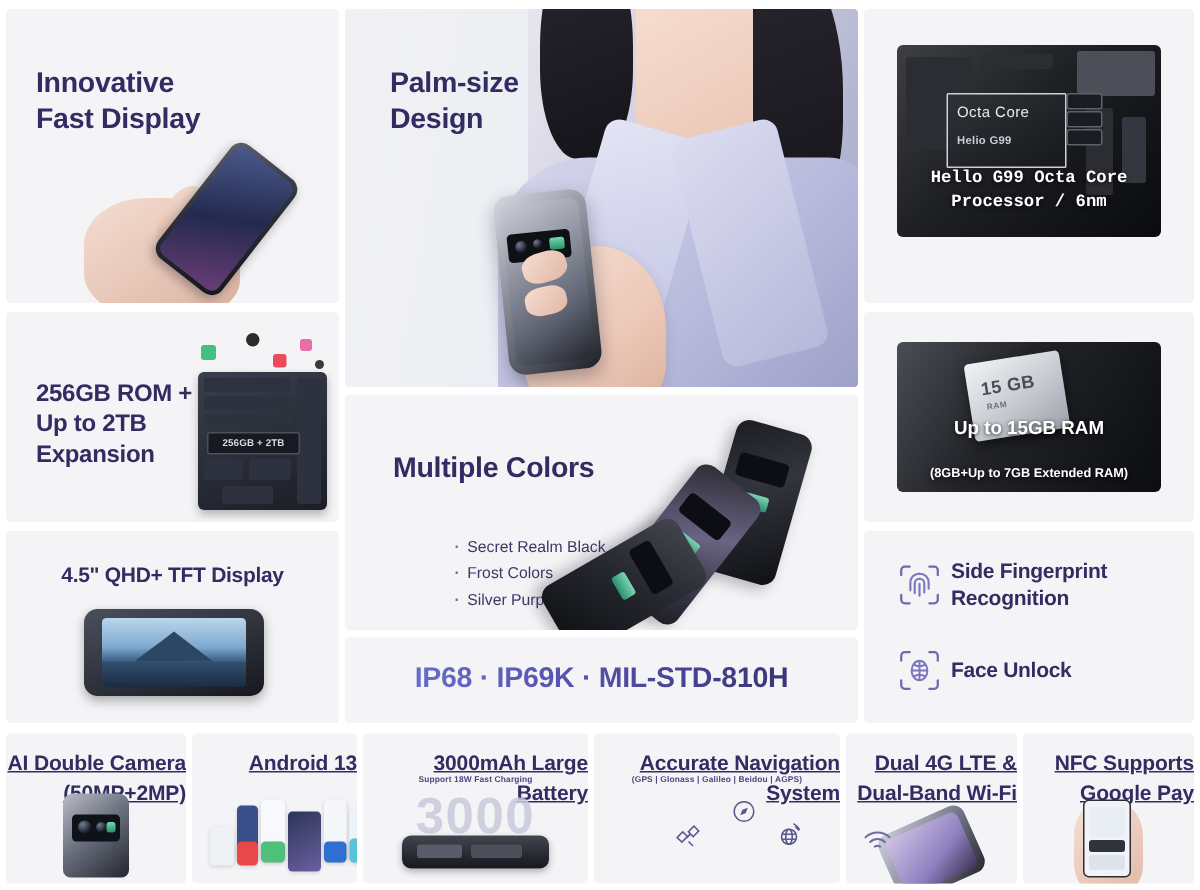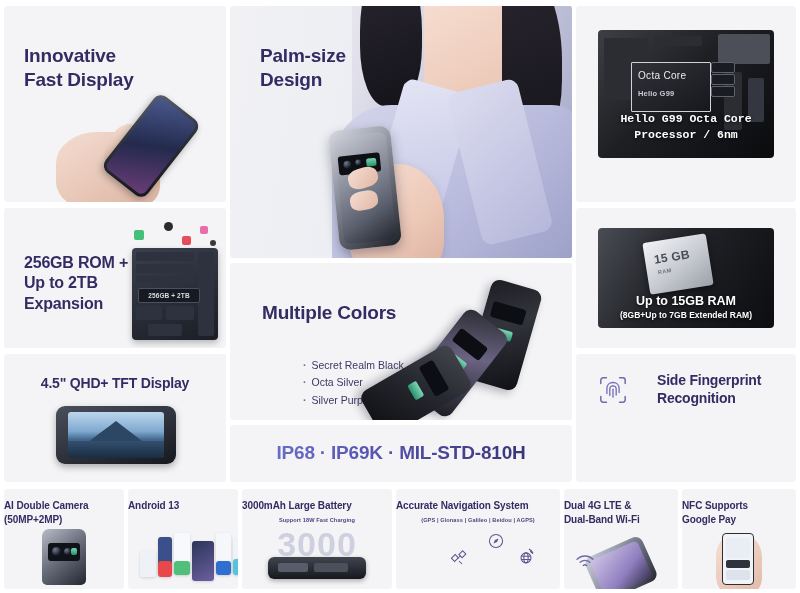--- a/index.html
+++ b/index.html
@@ -151,36 +151,36 @@
   .ramchip{position:absolute;left:48px;top:10px;width:64px;height:52px;
     transform:rotate(-9deg);border-radius:3px;
     background:linear-gradient(150deg,#f2f3f5 0%,#c6c9d0 55%,#9ca0a9 100%);
     box-shadow:0 3px 7px rgba(0,0,0,.5);}
   .ramchip .g{position:absolute;left:9px;top:11px;font-size:12px;font-weight:bold;
     color:#4a4d55;letter-spacing:.3px;}
   .ramchip .r{position:absolute;left:11px;top:28px;font-size:5.5px;font-weight:bold;
     color:#6d717a;letter-spacing:.4px;}
   .ram-cap{position:absolute;left:0;right:0;bottom:8px;text-align:center;color:#fff;}
   .ram-cap .a{font-size:12.5px;font-weight:bold;text-shadow:0 1px 3px rgba(0,0,0,.8);}
-  .ram-cap .b{font-size:8.5px;font-weight:bold;margin-top:2px;
+  .ram-cap .b{font-size:8.5px;font-weight:bold;margin-top:18px;
     text-shadow:0 1px 3px rgba(0,0,0,.8);}
 
   
   #p-bio{left:576px;top:354px;width:220px;height:128px;}
-  .bio-row{position:absolute;display:flex;align-items:center;gap:29px;}
+  .bio-row{position:absolute;display:flex;align-items:center;gap:6px;}
   .bio-ico{width:30px;height:30px;flex:none;}
   .bio-txt{font-size:14px;font-weight:bold;color:#332c63;line-height:1.25;
     white-space:pre-line;letter-spacing:-.2px;}
 
   
   .tile{position:absolute;top:489px;height:100px;background:#f4f4f6;
     border-radius:3px;overflow:hidden;}
-  .tile .tt{position:absolute;left:0;right:0;top:10px;text-align:left;
-    font-size:10px;font-weight:bold;color:#332c63;line-height:1.4;
-    white-space:pre-line;letter-spacing:-.1px;}
+  .tile .tt{position:absolute;left:0;right:0;top:10px;text-align:right;
+    font-size:14px;font-weight:bold;color:#332c63;line-height:1.4;
+    white-space:pre-line;letter-spacing:-.1px;text-decoration:underline;}
   .tile .st{position:absolute;left:0;right:0;top:28px;text-align:center;
     font-size:5.6px;font-weight:bold;color:#4a4680;letter-spacing:.1px;}
 
   .t-cam{left:4px;width:120px;}
   .t-and{left:128px;width:110px;}
   .t-bat{left:242px;width:150px;}
   .t-nav{left:396px;width:164px;}
   .t-lte{left:564px;width:114px;}
   .t-nfc{left:682px;width:114px;}
 
@@ -280,21 +280,21 @@
     <div class="finger" style="left:118px;bottom:70px;width:30px;height:20px;transform:rotate(-16deg);"></div>
     <div class="finger" style="left:120px;bottom:48px;width:28px;height:19px;transform:rotate(-12deg);"></div>
     <div class="h1">Palm-size
 Design</div>
   </div>
 
   <div class="panel" id="p-colors">
     <div class="h1">Multiple Colors</div>
     <ul class="clist">
       <li>Secret Realm Black</li>
-      <li>Octa Silver</li>
+      <li>Frost Colors</li>
       <li>Silver Purple</li>
     </ul>
     <div class="fan">
       <div class="fanph" style="left:92px;top:6px;transform:rotate(16deg);
                   background:linear-gradient(150deg,#1c1d22 0%,#33353d 40%,#0f1014 100%);">
         <div class="cam">
             <div class="rd"></div>
           </div>
       </div>
       <div class="fanph" style="left:46px;top:34px;transform:rotate(38deg);
@@ -362,20 +362,40 @@
             <path d="M16 8c-4 0-6.5 2.8-6.5 6.4v5.4"></path>
             <path d="M16 8c4 0 6.5 2.8 6.5 6.4v4.2"></path>
             <path d="M16 11.6c-2.1 0-3.4 1.5-3.4 3.3v7"></path>
             <path d="M16 11.6c2.1 0 3.4 1.5 3.4 3.3v6.4"></path>
             <path d="M16 15.2v8.4"></path>
           </g>
         </svg>
       </span>
       <span class="bio-txt">Side Fingerprint
 Recognition</span>
+    </div>
+    <div class="bio-row" style="left:22px;top:78px;">
+      <span class="bio-ico">
+        <svg viewBox="0 0 32 32" width="30" height="30">
+          <g fill="none" stroke="#6f6aa8" stroke-width="1.6" stroke-linecap="round">
+            <path d="M3 9V5.5A2.5 2.5 0 0 1 5.5 3H9"></path>
+            <path d="M23 3h3.5A2.5 2.5 0 0 1 29 5.5V9"></path>
+            <path d="M29 23v3.5a2.5 2.5 0 0 1-2.5 2.5H23"></path>
+            <path d="M9 29H5.5A2.5 2.5 0 0 1 3 26.5V23"></path>
+          </g>
+          <g fill="none" stroke="#7b76bd" stroke-width="1.4">
+            <ellipse cx="16" cy="16" rx="5.6" ry="7"></ellipse>
+            <path d="M10.4 16h11.2"></path>
+            <path d="M16 9v14"></path>
+            <path d="M11.6 11.6c2.6 1.6 6.2 1.6 8.8 0"></path>
+            <path d="M11.6 20.4c2.6-1.6 6.2-1.6 8.8 0"></path>
+          </g>
+        </svg>
+      </span>
+      <span class="bio-txt">Face Unlock</span>
     </div>
   </div>
 
   <div class="tile t-cam">
     <div class="tt">AI Double Camera
 (50MP+2MP)</div>
     <div class="camph">
       <div class="mod">
         <div class="lens" style="left:4px;top:4px;width:9px;height:9px;"></div>
         <div class="lens" style="left:16px;top:5px;width:7px;height:7px;"></div>

